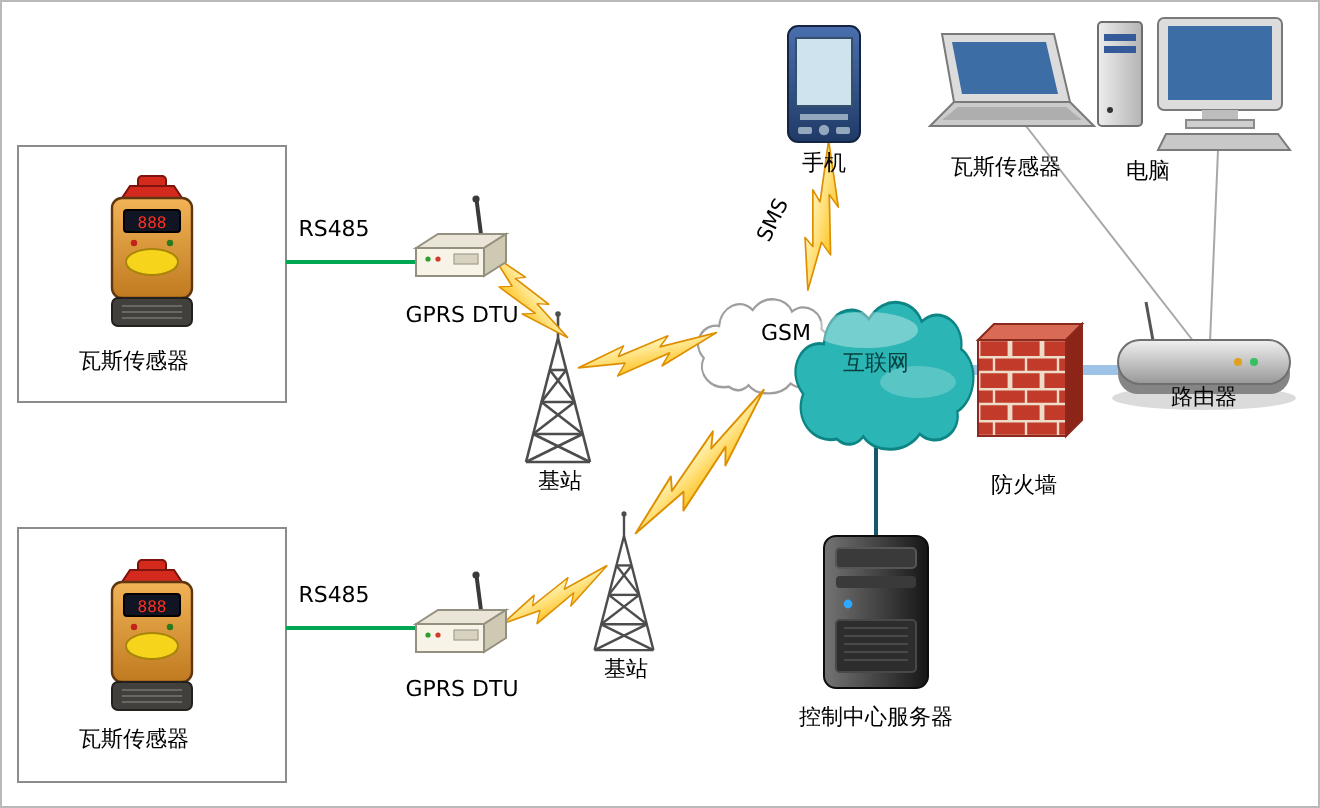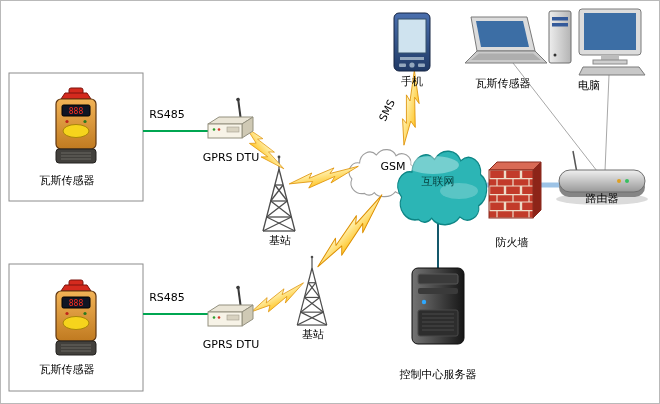--- a/index.html
+++ b/index.html
@@ -192,18 +192,18 @@
 <div class="lbl" style="left:166px;top:291px">RS485</div>
 <div class="lbl" style="left:230px;top:151px">GPRS DTU</div>
 <div class="lbl" style="left:230px;top:338px">GPRS DTU</div>
 <div class="lbl" style="left:279px;top:234px">基站</div>
 <div class="lbl" style="left:312px;top:328px">基站</div>
 <div class="lbl" style="left:392px;top:160px">GSM</div>
 <div class="lbl lbl-teal" style="left:437px;top:175px">互联网</div>
 <div class="lbl-sms" style="left:381px;top:114px">SMS</div>
 <div class="lbl" style="left:411px;top:75px">手机</div>
 <div class="lbl" style="left:502px;top:77px">瓦斯传感器</div>
-<div class="lbl" style="left:588px;top:79px">电脑</div>
+<div class="lbl" style="left:573px;top:79px">电脑</div>
 <div class="lbl" style="left:511px;top:236px">防火墙</div>
 <div class="lbl" style="left:601px;top:192px">路由器</div>
-<div class="lbl" style="left:437px;top:368px">控制中心服务器</div>
+<div class="lbl" style="left:437px;top:352px">控制中心服务器</div>
 
 </div>
 
 </body></html>

